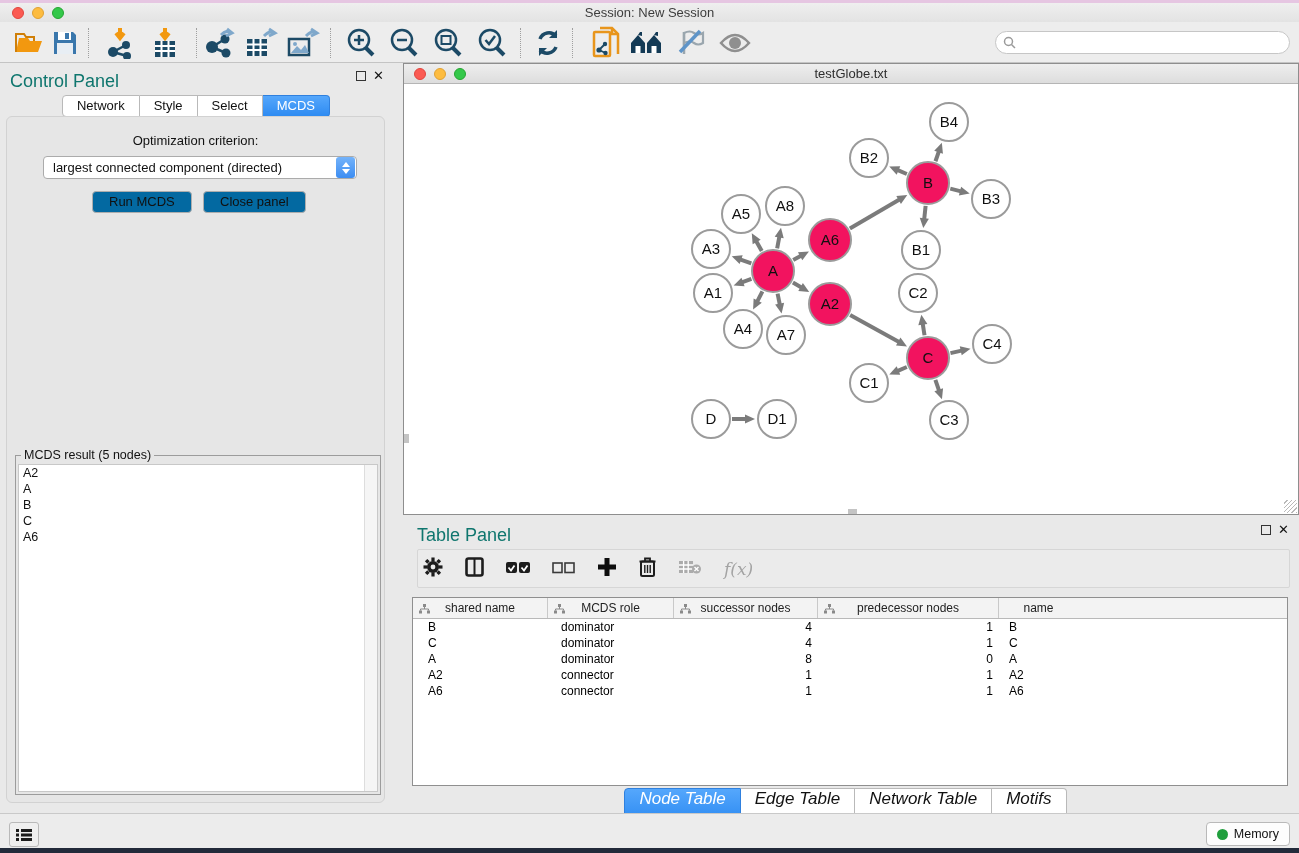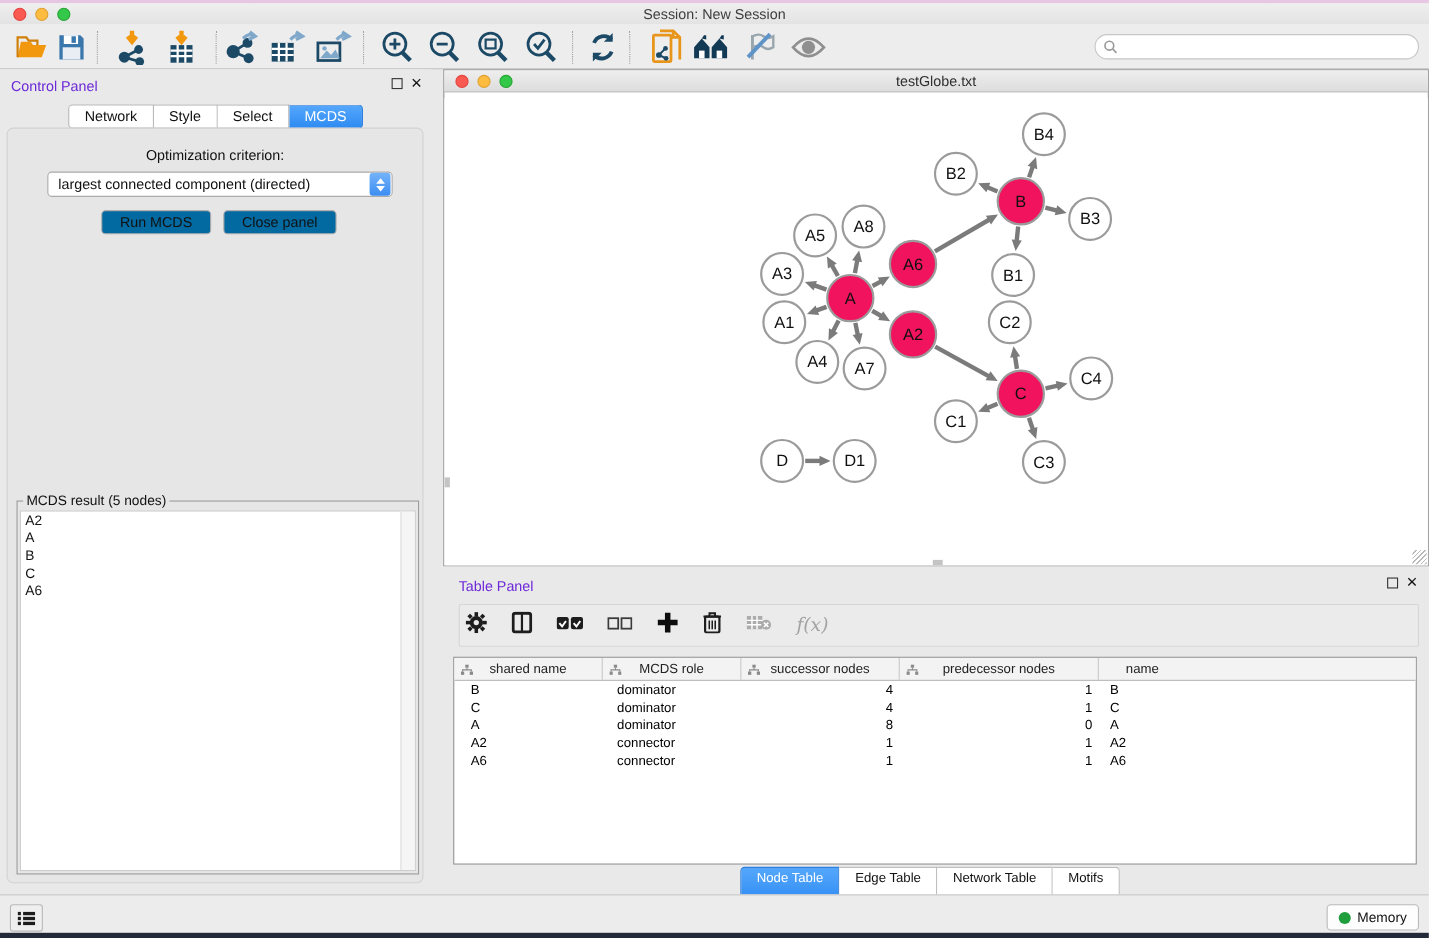--- a/index.html
+++ b/index.html
@@ -26,21 +26,21 @@
     align-items:center; justify-content:center; transform:translateY(-22px); }
   .tb-sep { position:absolute; top:6px; width:0; height:30px; border-left:1px dotted #9F9F9F; }
   #search-wrap { position:absolute; left:995px; top:9px; width:295px; height:23px;
     background:#fff; border:1px solid #C6C6C6; border-radius:12px; display:flex; align-items:center; }
   #search-wrap svg { margin-left:7px; }
   #search-input { border:none; outline:none; background:transparent; flex:1;
     font-size:12px; padding:0 8px 0 4px; }
 
   
   #control-panel { position:absolute; left:0; top:63px; width:392px; height:750px; background:#E9E9E9; }
-  .panel-head { position:absolute; left:10px; top:8px; font-size:13px; color:#6d28d9; }
+  .panel-head { position:absolute; left:10px; top:8px; font-size:18px; color:#0f766e; }
   .panel-ctrls { position:absolute; right:8px; top:8px; display:flex; gap:7px; align-items:center; }
   .float-box { width:10px; height:10px; border:1.5px solid #333; display:inline-block; }
   .close-x { font-size:13px; font-weight:bold; color:#111; line-height:10px; }
   #cp-tabs { position:absolute; left:0; top:32px; width:100%; display:flex; justify-content:center; }
   .seg { height:22px; line-height:20px; padding:0 14px; background:#fff;
     border:1px solid #B9B9B9; border-left:none; font-size:13px; color:#111; text-align:center; }
   .seg:first-child { border-left:1px solid #B9B9B9; border-radius:4px 0 0 4px; }
   .seg:last-child { border-radius:0 4px 4px 0; }
   .seg.active { background:linear-gradient(#55A7FC,#2E8BF2); color:#fff; border-color:#2F80DE; }
   #cp-content { position:absolute; left:6px; top:53px; width:379px; height:687px;
@@ -93,21 +93,21 @@
     background:#fff; border:1px solid #8F8F8F; overflow:hidden; }
   #t-header { display:flex; height:21px; background:#F3F3F3; border-bottom:1px solid #B9B9B9; }
   .t-hcell { display:flex; align-items:center; justify-content:center; gap:5px;
     font-size:12px; color:#222; border-right:1px solid #C9C9C9; position:relative; }
   .t-hcell:last-child { border-right:none; }
   .t-row { display:flex; height:16px; align-items:center; }
   .t-cell { font-size:12px; color:#000; white-space:nowrap; overflow:hidden; }
   .al { text-align:left; } .ar { text-align:right; }
 
   #tp-tabs { position:absolute; left:0; top:273px; width:100%; display:flex; justify-content:center; }
-  #tp-tabs .seg { font-size:12px; height:34px; line-height:19px; }
+  #tp-tabs .seg { font-size:17px; height:34px; line-height:19px;font-style:italic; }
 
   
   #status-bar { position:absolute; left:0; top:813px; width:100%; height:35px;
     background:#ECECEC; border-top:1px solid #C9C9C9; }
   #list-btn { position:absolute; left:9px; top:8px; width:30px; height:25px;
     background:#EFEFEF; border:1px solid #B9B9B9; border-radius:3px;
     display:flex; align-items:center; justify-content:center; }
   #memory-btn { position:absolute; right:9px; top:8px; height:24px; background:#FDFDFD;
     border:1px solid #B9B9B9; border-radius:4px; display:flex; align-items:center;
     gap:6px; padding:0 10px; }

